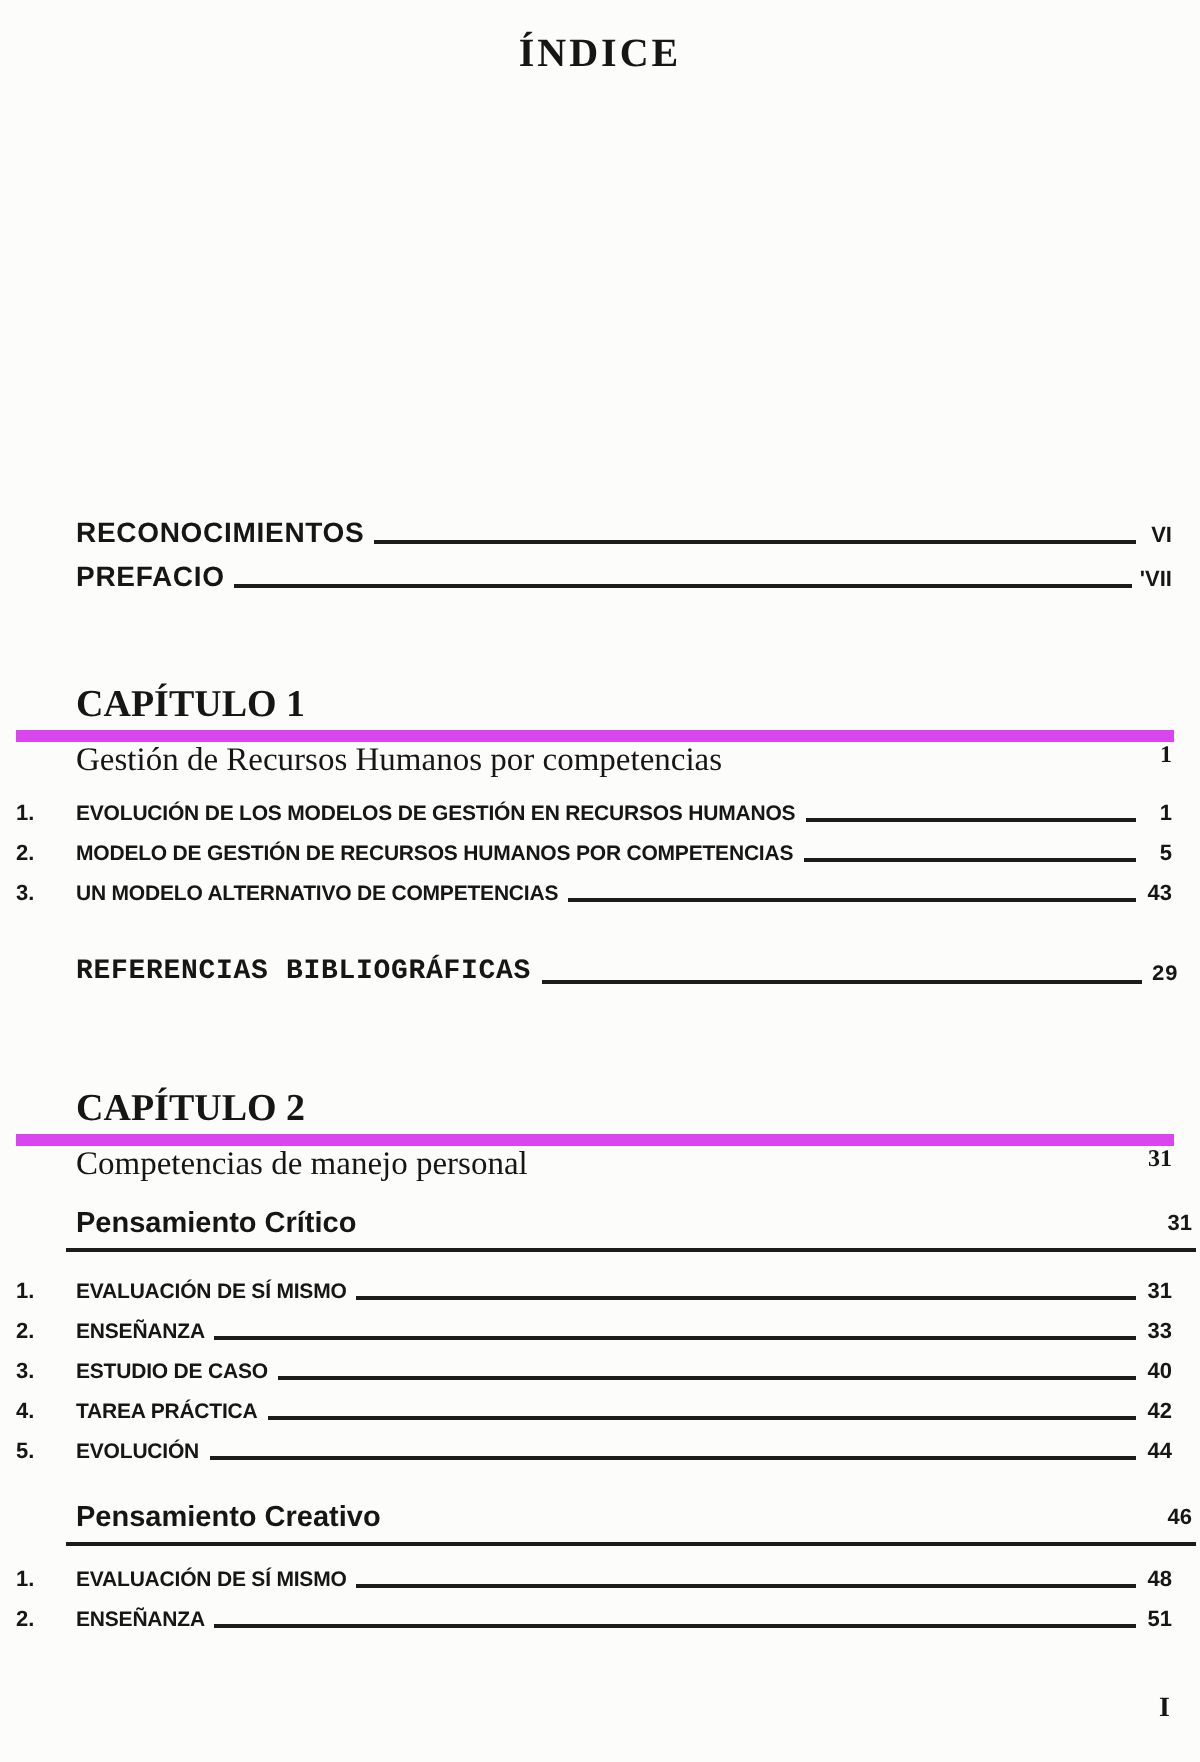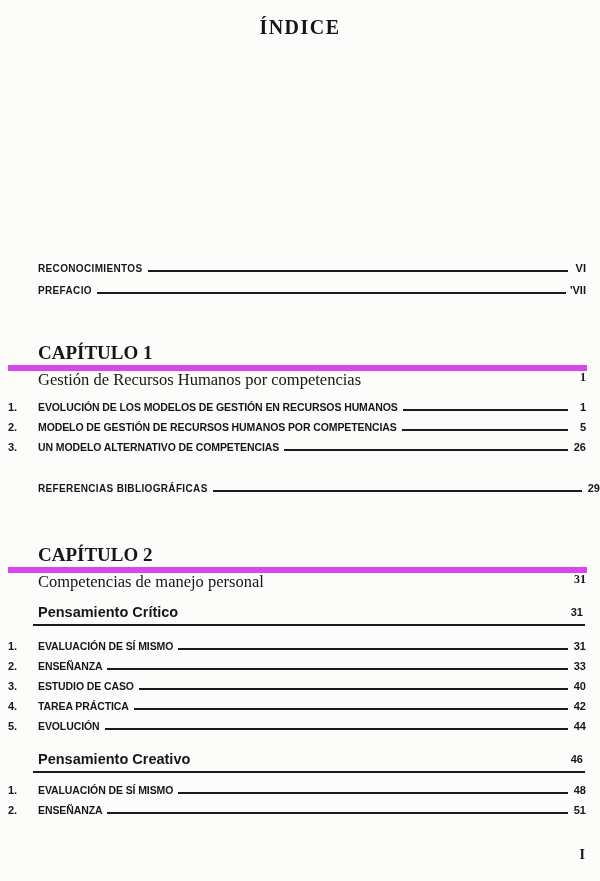--- a/index.html
+++ b/index.html
@@ -12,21 +12,21 @@
 
   
   .doc-title{
     top:16px;left:0;width:100%;text-align:center;
     font-family:"Liberation Serif",serif;font-weight:bold;
     font-size:20px;letter-spacing:1.5px;
   }
 
   
   .lrow{display:flex;align-items:flex-end;height:22px;}
-  .lrow .lbl{font-weight:bold;font-size:10px;letter-spacing:.35px;white-space:nowrap;}
+  .lrow .lbl{font-weight:bold;font-size:14px;letter-spacing:.35px;white-space:nowrap;}
   .lead{flex:1;border-bottom:2px solid #1c1c1c;margin:0 4px 2px 5px;}
   .pg{font-weight:bold;font-size:11px;min-width:14px;text-align:right;white-space:nowrap;}
 
   .front-matter{left:38px;right:14px;top:252px;}
 
   
   .ch-head{
     left:8px;right:13px;
     font-family:"Liberation Serif",serif;font-weight:bold;font-size:19px;
     line-height:21px;padding:0 0 2px 30px;
@@ -44,25 +44,25 @@
   .ch-sub .pg{font-size:12px;margin-bottom:2px;}
   .ch1-sub{top:368px;}
   .ch2-sub{top:570px;gap:48px;}
 
   
   .entries{left:8px;right:14px;}
   .erow{display:flex;align-items:flex-end;height:20px;}
   .erow .num{width:30px;font-weight:bold;font-size:11px;}
   .erow .lbl{font-weight:bold;font-size:10.5px;letter-spacing:-.1px;white-space:nowrap;text-align:right;}
   .ch1-entries{top:393px;}
-  .referencias{left:38px;right:0;top:472px;}
+  .referencias{left:38px;right:11px;top:472px;font-family:Liberation Mono, monospace;}
 
   
   .ss-head{
-    left:33px;right:15px;display:flex;align-items:flex-end;
+    left:33px;right:2px;display:flex;align-items:flex-end;
     border-bottom:2px solid #1c1c1c;padding:0 2px 3px 5px;
     font-weight:bold;font-size:14.5px;line-height:17px;
   }
   .ss-head .txt{flex:1;}
   .ss-head .pg{font-size:11px;}
   .ss1-head{top:604px;}
   .ss1-entries{top:632px;}
   .ss2-head{top:751px;}
   .ss2-entries{top:776px;}
 
@@ -105,21 +105,21 @@
   <div class="erow">
     <span class="num">2.</span>
     <span class="lbl">MODELO DE GESTIÓN DE RECURSOS HUMANOS POR COMPETENCIAS</span>
     <span class="lead"></span>
     <span class="pg">5</span>
   </div>
   <div class="erow">
     <span class="num">3.</span>
     <span class="lbl">UN MODELO ALTERNATIVO DE COMPETENCIAS</span>
     <span class="lead"></span>
-    <span class="pg">26</span>
+    <span class="pg">43</span>
   </div>
 </div>
 
 <div class="abs referencias">
   <div class="lrow">
     <span class="lbl">REFERENCIAS BIBLIOGRÁFICAS</span>
     <span class="lead"></span>
     <span class="pg">29</span>
   </div>
 </div>

